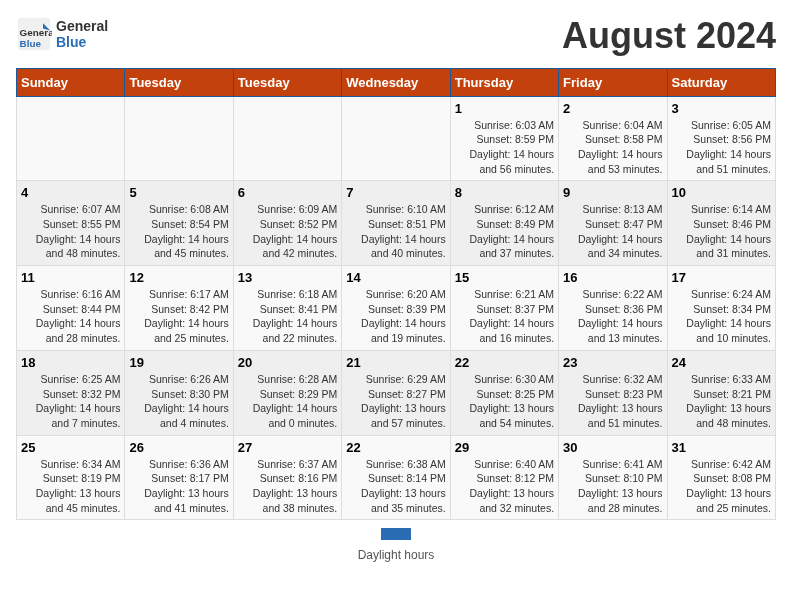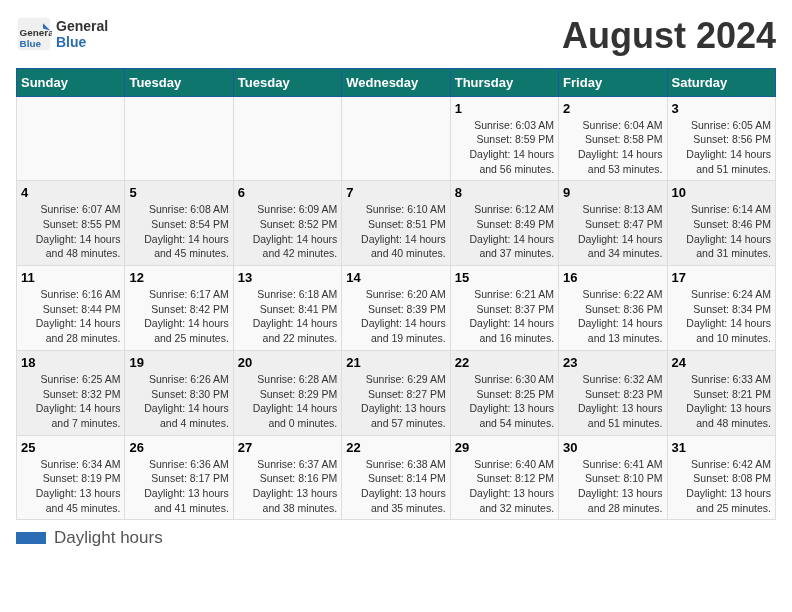--- a/index.html
+++ b/index.html
@@ -36,21 +36,21 @@
     .sub-title {
       font-size: 16px;
       color: #555;
     }
     table {
       width: 100%;
       border-collapse: collapse;
       font-size: 11px;
     }
     thead tr th {
-      background: #0f766e;
+      background: #c2410c;
       color: #fff;
       padding: 6px 4px;
       text-align: left;
       font-size: 13px;
       font-weight: bold;
       border: 1px solid #1a5a9a;
     }
     tbody tr td {
       border: 1px solid #ddd;
       vertical-align: top;
@@ -74,22 +74,23 @@
       font-size: 10.5px;
       color: #333;
       line-height: 1.4;
       text-align: right;
     }
     .footer {
       margin-top: 8px;
       display: flex;
       align-items: center;
       gap: 8px;
-      font-size: 17px;
+      font-size: 12px;
       color: #555;
+      flex-direction: column;
     }
     .legend-box {
       width: 30px;
       height: 12px;
       background: #2a6db5;
       display: inline-block;
     }
   </style>
 </head>
 <body>

